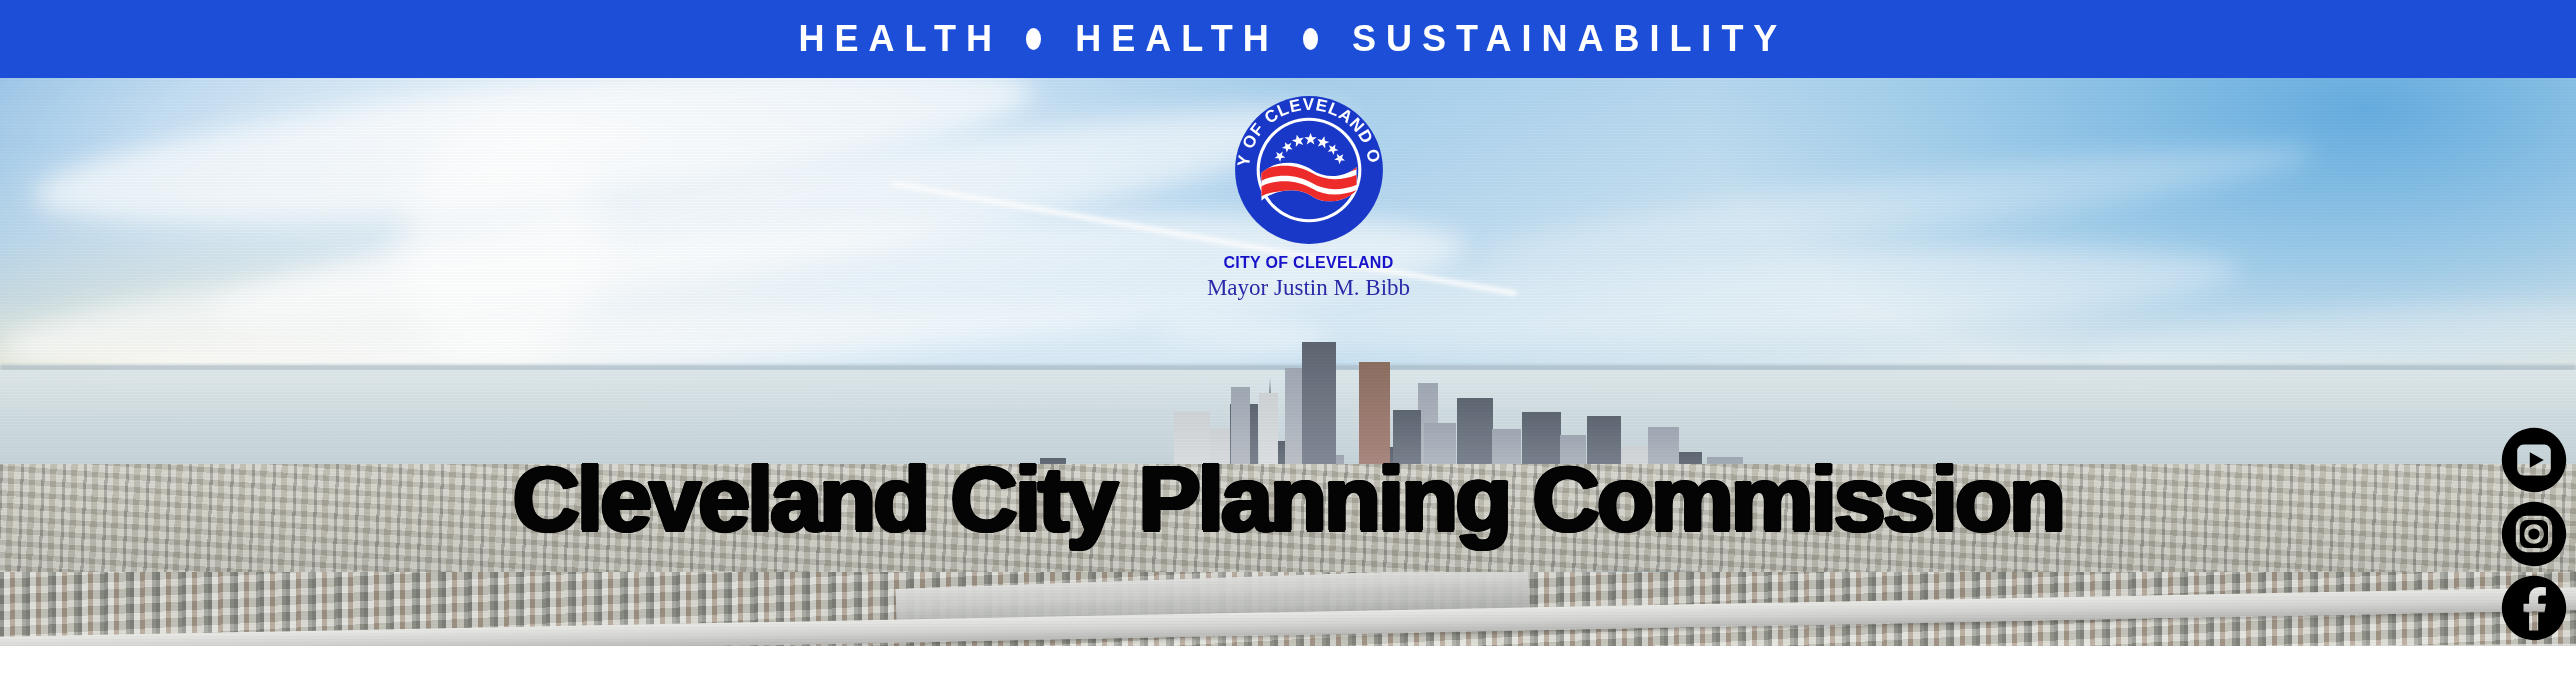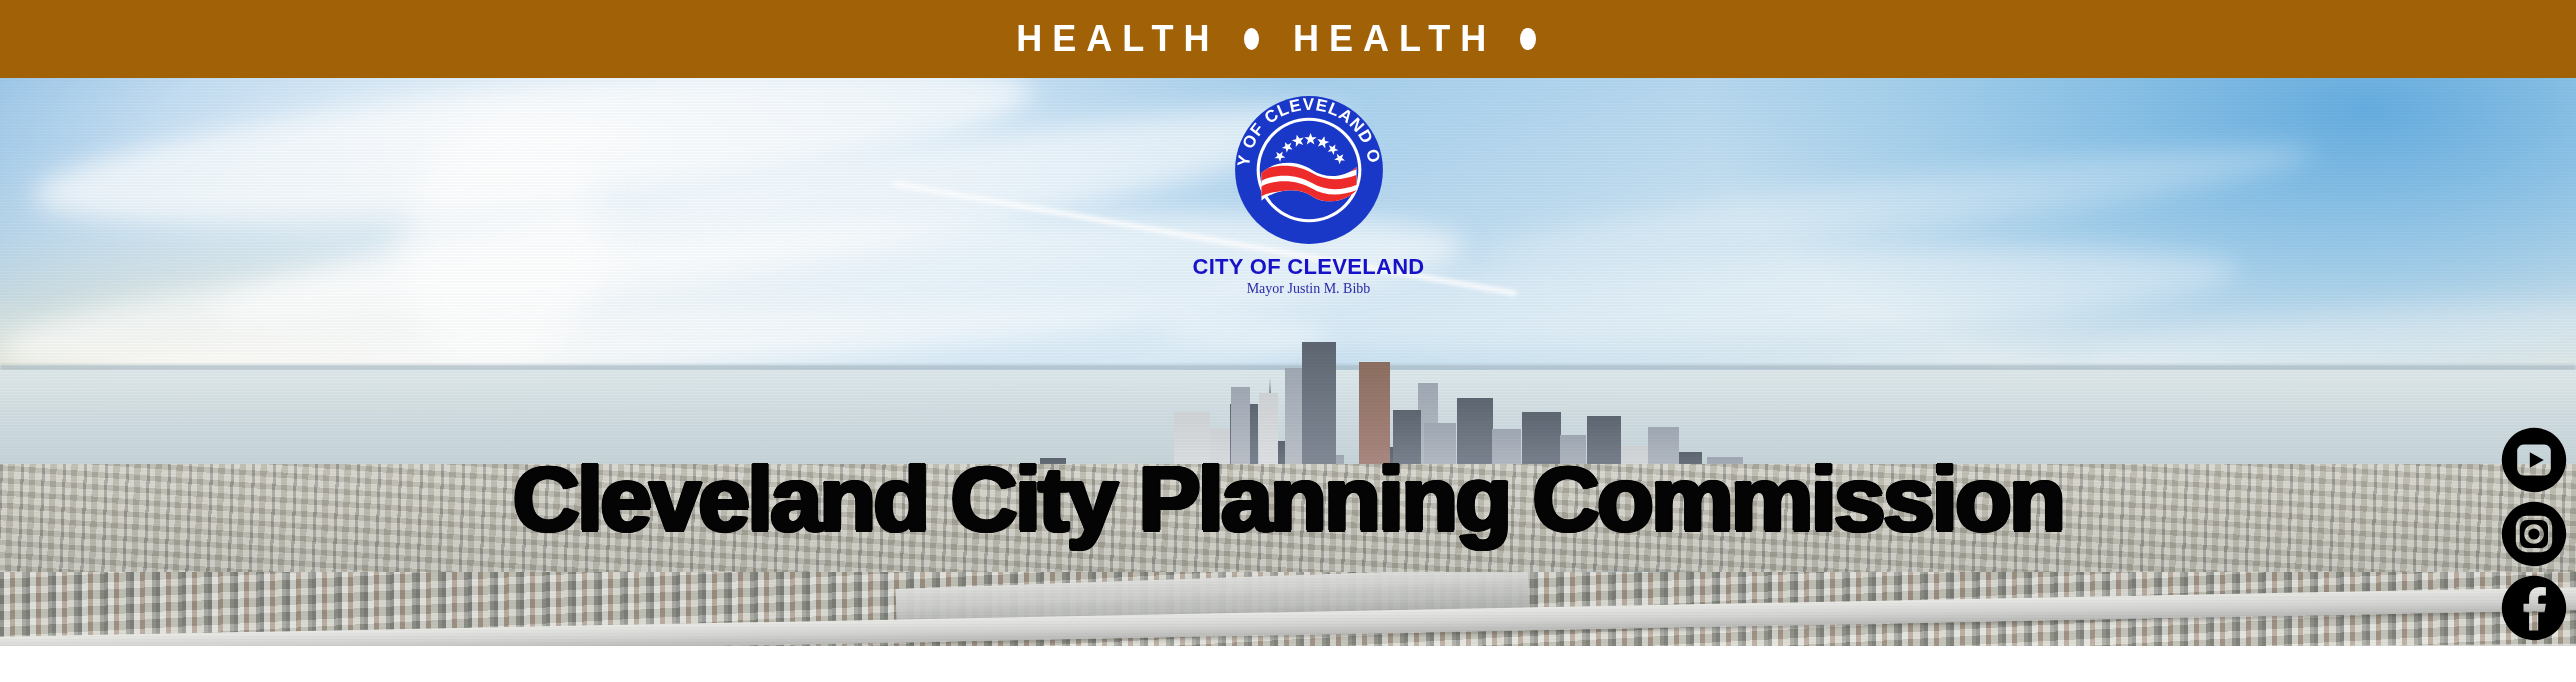--- a/index.html
+++ b/index.html
@@ -19,21 +19,21 @@
     height: 682px;
     background: #ffffff;
   }
 
   
   .top-banner {
     position: absolute;
     left: 0; top: 0;
     width: 2576px;
     height: 78px;
-    background: #a16207;
+    background: #1d4ed8;
     display: flex;
     align-items: center;
     justify-content: center;
     z-index: 40;
   }
   .banner-text {
     color: #ffffff;
     font-family: "Liberation Sans", sans-serif;
     font-weight: bold;
     font-size: 36px;
@@ -229,30 +229,30 @@
     left: 1154px; top: 93px;
     width: 309px;
     text-align: center;
     z-index: 20;
   }
   .seal-svg { display: block; margin: 0 auto; }
   .seal-title {
     margin-top: 7.7px;
     font-family: "Liberation Sans", sans-serif;
     font-weight: bold;
-    font-size: 22px;
+    font-size: 16px;
     letter-spacing: 0.3px;
     color: #1712c9;
     line-height: 1.05;
     white-space: nowrap;
   }
   .seal-sub {
     margin-top: 4.6px;
     font-family: "Liberation Serif", serif;
-    font-size: 14px;
+    font-size: 23px;
     color: #2a2aa8;
     line-height: 1.05;
     white-space: nowrap;
   }
 
   
   .main-title {
     position: absolute;
     left: 0; top: 454px;
     width: 2576px;
@@ -304,20 +304,21 @@
 <body>
 
 <div id="page-root">
 
   <div class="top-banner">
     <div class="banner-text">
       <span class="banner-word">HEALTH</span>
       <span class="banner-dot"></span>
       <span class="banner-word">HEALTH</span>
       <span class="banner-dot"></span>
+      <span class="banner-word">SUSTAINABILITY</span>
     </div>
   </div>
 
   <div class="photo">
 
     <div class="sky"></div>
     <div class="sky-blue-right"></div>
 
     <div class="cloud c1"></div>
     <div class="cloud c2"></div>

